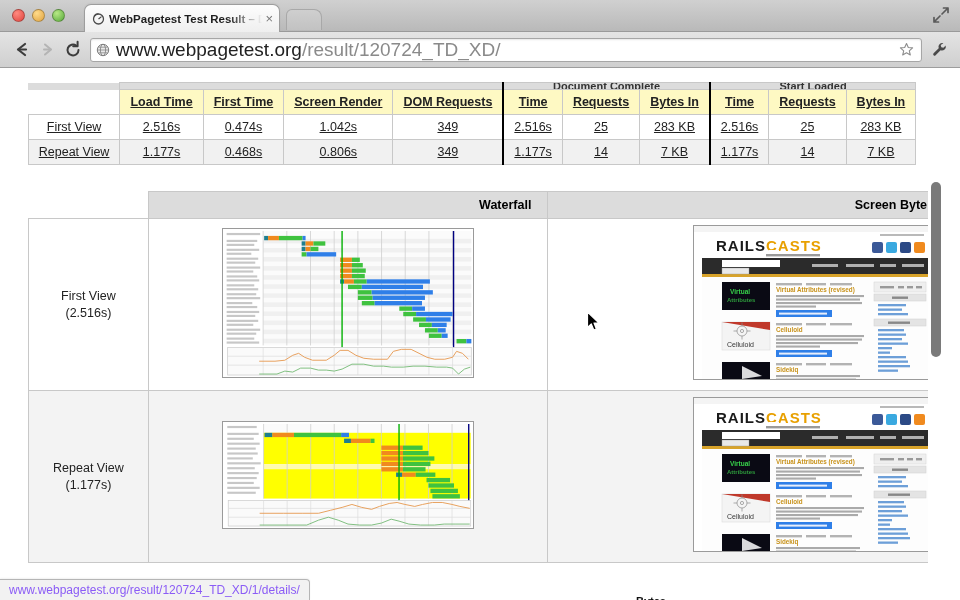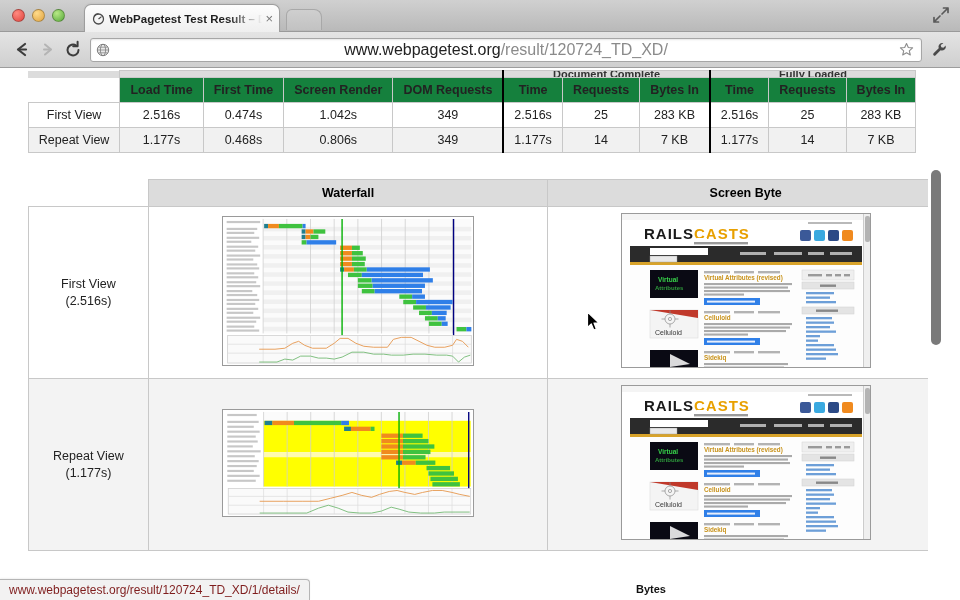--- a/index.html
+++ b/index.html
@@ -61,55 +61,55 @@
     display:flex; align-items:center; padding:0 8px;
   }
   .navbtn { width:26px; height:26px; display:flex; align-items:center; justify-content:center; cursor:pointer; }
   .omnibox {
     flex:1; height:24px; margin:0 6px 0 4px;
     background:#fff; border:1px solid #a6a6a6; border-radius:3px;
     display:flex; align-items:center; padding:0 5px;
     box-shadow: inset 0 1px 2px rgba(0,0,0,.1);
   }
   .omnibox .globe { margin-right:6px; flex:0 0 auto; display:flex; }
-  .urltext { font-size:16px; color:#222; white-space:nowrap; overflow:hidden; flex:1;text-align:center; }
+  .urltext { font-size:19px; color:#222; white-space:nowrap; overflow:hidden; flex:1; }
   .urltext .dim { color:#8a8a8a; }
   .star { width:20px; display:flex; justify-content:center; cursor:pointer; }
   .wrench { width:24px; display:flex; justify-content:center; cursor:pointer; }
 
   
   .viewport {
     position:absolute; left:0; top:70px; width:960px; height:530px;
     background:#fff; overflow:hidden;
   }
   .page { position:relative; width:944px; height:530px; }
 
   
   .summary-wrap { padding-top:0px; }
-  table.summary { border-collapse:collapse; margin:0 auto; font-size:12.5px; color:#222; }
+  table.summary { border-collapse:collapse; margin:12px auto; font-size:12.5px; color:#222;text-decoration:underline; }
   table.summary td, table.summary th { border:1px solid #c8c8c8; padding:5px 10px; text-align:center; white-space:nowrap; }
-  table.summary thead th { background:#15803d; font-weight:bold; font-size:12.5px; }
+  table.summary thead th { background:#fef9c3; font-weight:bold; font-size:12.5px; }
   table.summary .clipped th {
     height:6px; padding:0 10px; overflow:hidden; font-size:11px;
     background:#dcdcdc; color:#333; line-height:6px; border-bottom:none;
   }
   table.summary .corner { background:#fff; border:none; }
   table.summary tbody tr.first td { background:#fff; }
   table.summary tbody tr.repeat td { background:#f1f1f1; }
   table.summary td.rowlabel { text-align:center; font-weight:normal; }
   .bsep { border-left:2px solid #000 !important; }
 
   
   table.wsgrid { border-collapse:collapse; width:916px; margin:26px 0 0 28px; }
   table.wsgrid th, table.wsgrid td { border:1px solid #c8c8c8; }
-  table.wsgrid th { background:#dcdcdc; font-size:12.5px; font-weight:bold; padding:6px 16px; }
+  table.wsgrid th { background:#dcdcdc; font-size:12.5px; font-weight:bold; padding:6px 16px;text-align:right; }
   table.wsgrid .corner-blank { background:#fff; border-top:none; border-left:none; width:120px; }
   td.viewlabel { width:120px; text-align:center; font-size:12.5px; color:#222; line-height:17px; }
   td.wfcell { width:400px; text-align:center; vertical-align:middle; padding:6px 0; }
-  td.sscell { width:396px; text-align:center; vertical-align:middle; padding:6px 0; }
+  td.sscell { width:396px; text-align:right; vertical-align:middle; padding:6px 0; }
   tr.r-first td { background:#fff; }
   tr.r-repeat td { background:#f3f3f3; }
 
   
   .wf { display:inline-block; background:#fff; border:1px solid #9a9a9a; }
 
   
   .shot {
     display:inline-block; width:250px; height:155px;
     border:1px solid #9a9a9a; background:#fff; position:relative; overflow:hidden;
@@ -124,21 +124,21 @@
   
   .pagescroll { position:absolute; right:0; top:0; width:16px; height:530px; background:#fff; }
   .pagescroll .thumb { position:absolute; left:3px; width:10px; background:#7a7a7a; border-radius:5px; }
 
   
   .statusbar {
     position:absolute; left:0; bottom:0; height:21px;
     background:#f2f2f2; border:1px solid #b5b5b5; border-left:none; border-bottom:none;
     border-radius:0 4px 0 0; padding:0 9px;
     display:flex; align-items:center;
-    font-size:12px; color:#7f1d1d; z-index:40;
+    font-size:12px; color:#8b5cf6; z-index:40;
     box-shadow:0 -1px 2px rgba(0,0,0,.06);
   }
 
   
   .cursor { position:absolute; z-index:60; pointer-events:none; }
 </style>
 </head>
 <body>
 
 <div class="browser">
@@ -218,21 +218,21 @@
   <div class="viewport">
     <div class="page">
 
       <div class="summary-wrap">
         <table class="summary">
           <thead>
             <tr class="clipped">
               <th class="corner"></th>
               <th colspan="4"></th>
               <th colspan="3" class="bsep">Document Complete</th>
-              <th colspan="3" class="bsep">Fully Loaded</th>
+              <th colspan="3" class="bsep">Start Loaded</th>
             </tr>
             <tr>
               <th class="corner"></th>
               <th>Load Time</th>
               <th>First Time</th>
               <th>Screen Render</th>
               <th>DOM Requests</th>
               <th class="bsep">Time</th>
               <th>Requests</th>
               <th>Bytes In</th>

